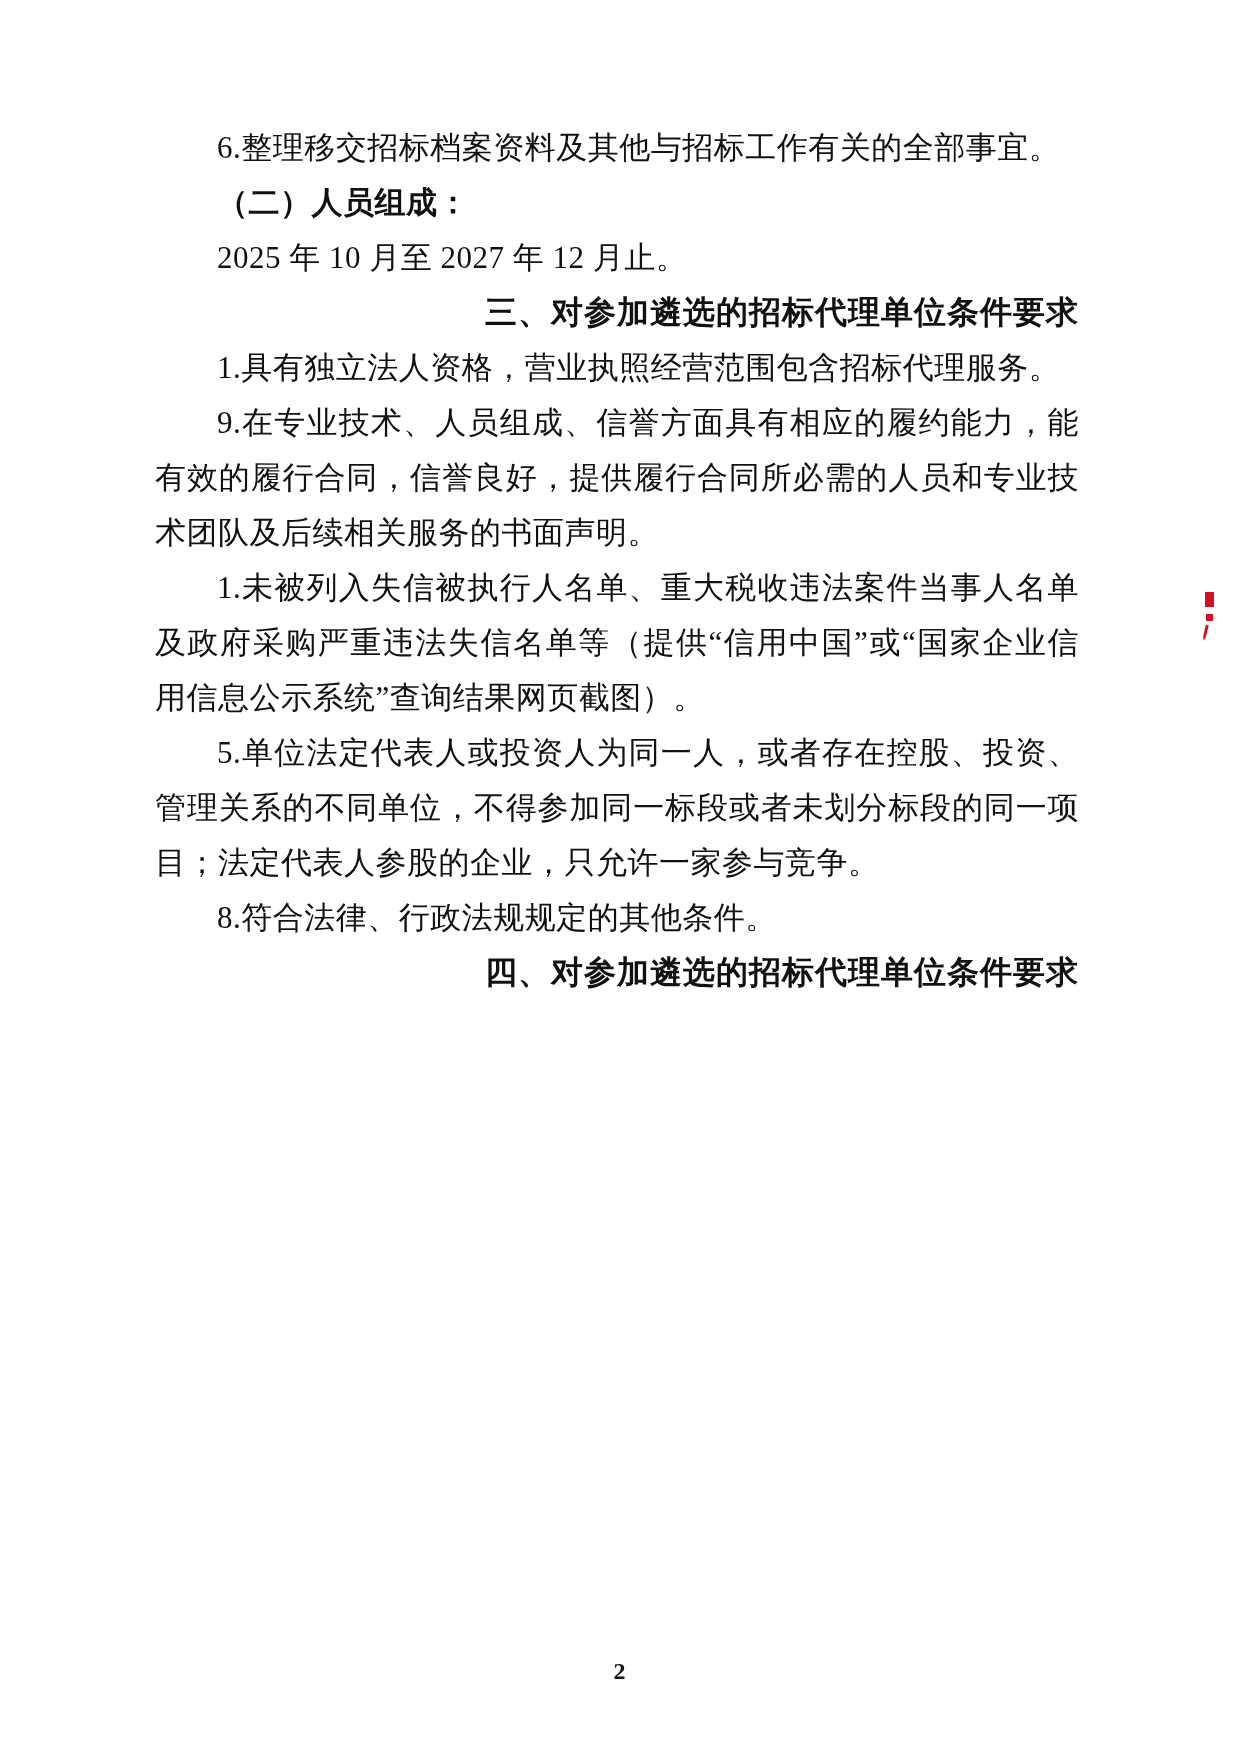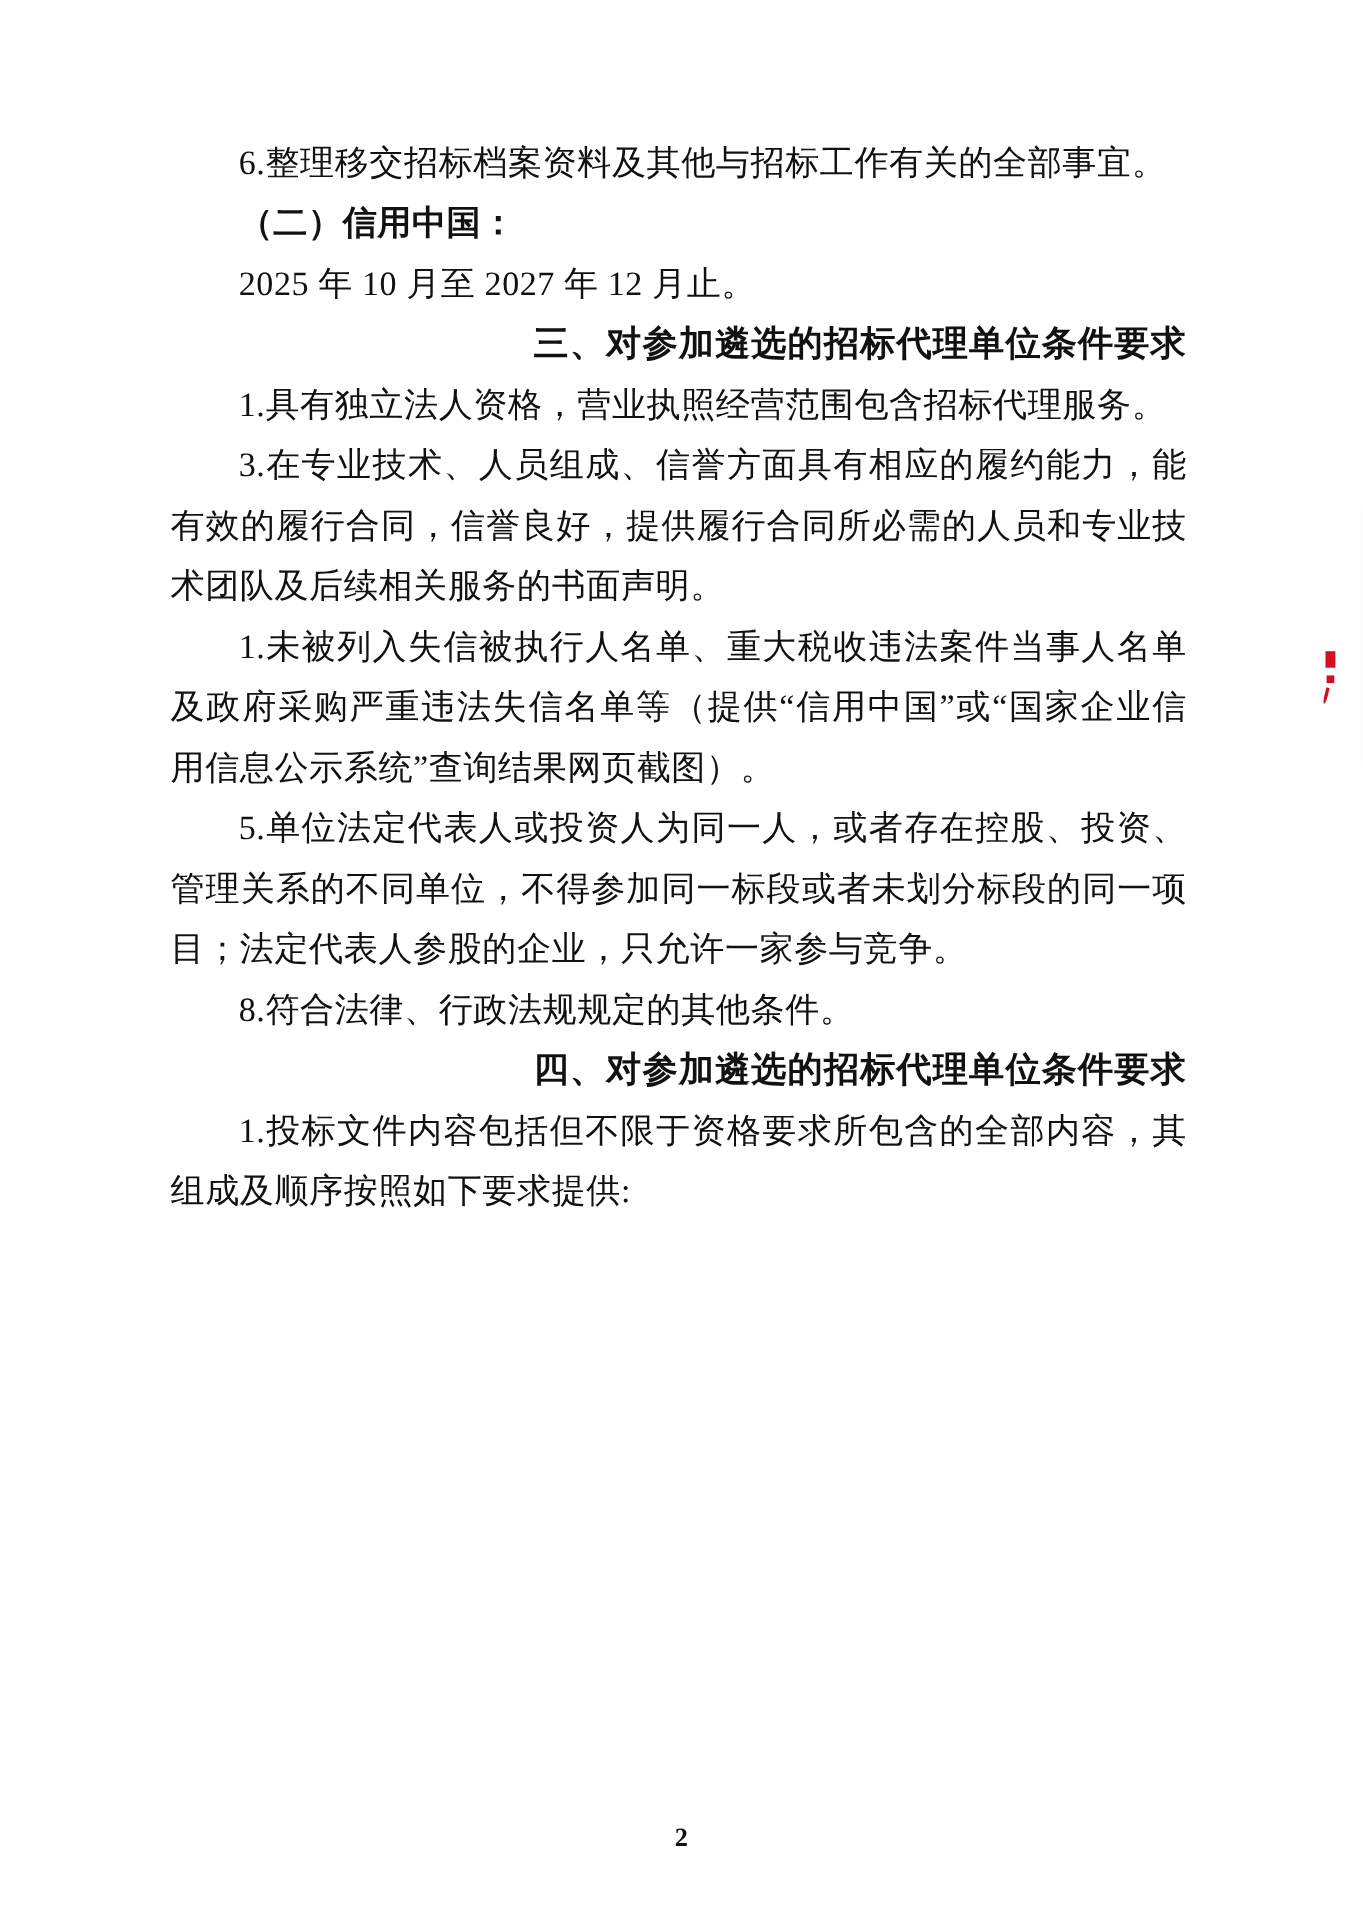--- a/index.html
+++ b/index.html
@@ -76,30 +76,29 @@
     font-weight: bold;
     color: #111111;
   }
 </style>
 </head>
 <body>
 
 <div class="page">
   <div class="content">
     <p class="body">6.整理移交招标档案资料及其他与招标工作有关的全部事宜。</p>
-    <p class="sub-heading">（二）信用中国：</p>
+    <p class="sub-heading">（二）人员组成：</p>
     <p class="body">2025 年 10 月至 2027 年 12 月止。</p>
     <p class="section-heading">三、对参加遴选的招标代理单位条件要求</p>
     <p class="body">1.具有独立法人资格，营业执照经营范围包含招标代理服务。</p>
-    <p class="body">3.在专业技术、人员组成、信誉方面具有相应的履约能力，能有效的履行合同，信誉良好，提供履行合同所必需的人员和专业技术团队及后续相关服务的书面声明。</p>
+    <p class="body">9.在专业技术、人员组成、信誉方面具有相应的履约能力，能有效的履行合同，信誉良好，提供履行合同所必需的人员和专业技术团队及后续相关服务的书面声明。</p>
     <p class="body">1.未被列入失信被执行人名单、重大税收违法案件当事人名单及政府采购严重违法失信名单等（提供“信用中国”或“国家企业信用信息公示系统”查询结果网页截图）。</p>
     <p class="body">5.单位法定代表人或投资人为同一人，或者存在控股、投资、管理关系的不同单位，不得参加同一标段或者未划分标段的同一项目；法定代表人参股的企业，只允许一家参与竞争。</p>
     <p class="body">8.符合法律、行政法规规定的其他条件。</p>
     <p class="section-heading">四、对参加遴选的招标代理单位条件要求</p>
-    <p class="body">1.投标文件内容包括但不限于资格要求所包含的全部内容，其组成及顺序按照如下要求提供:</p>
   </div>
 
   <div class="red-mark">
     <span class="rm-block"></span>
     <span class="rm-dot"></span>
     <span class="rm-tail"></span>
   </div>
 
   <div class="page-number">2</div>
 </div>

